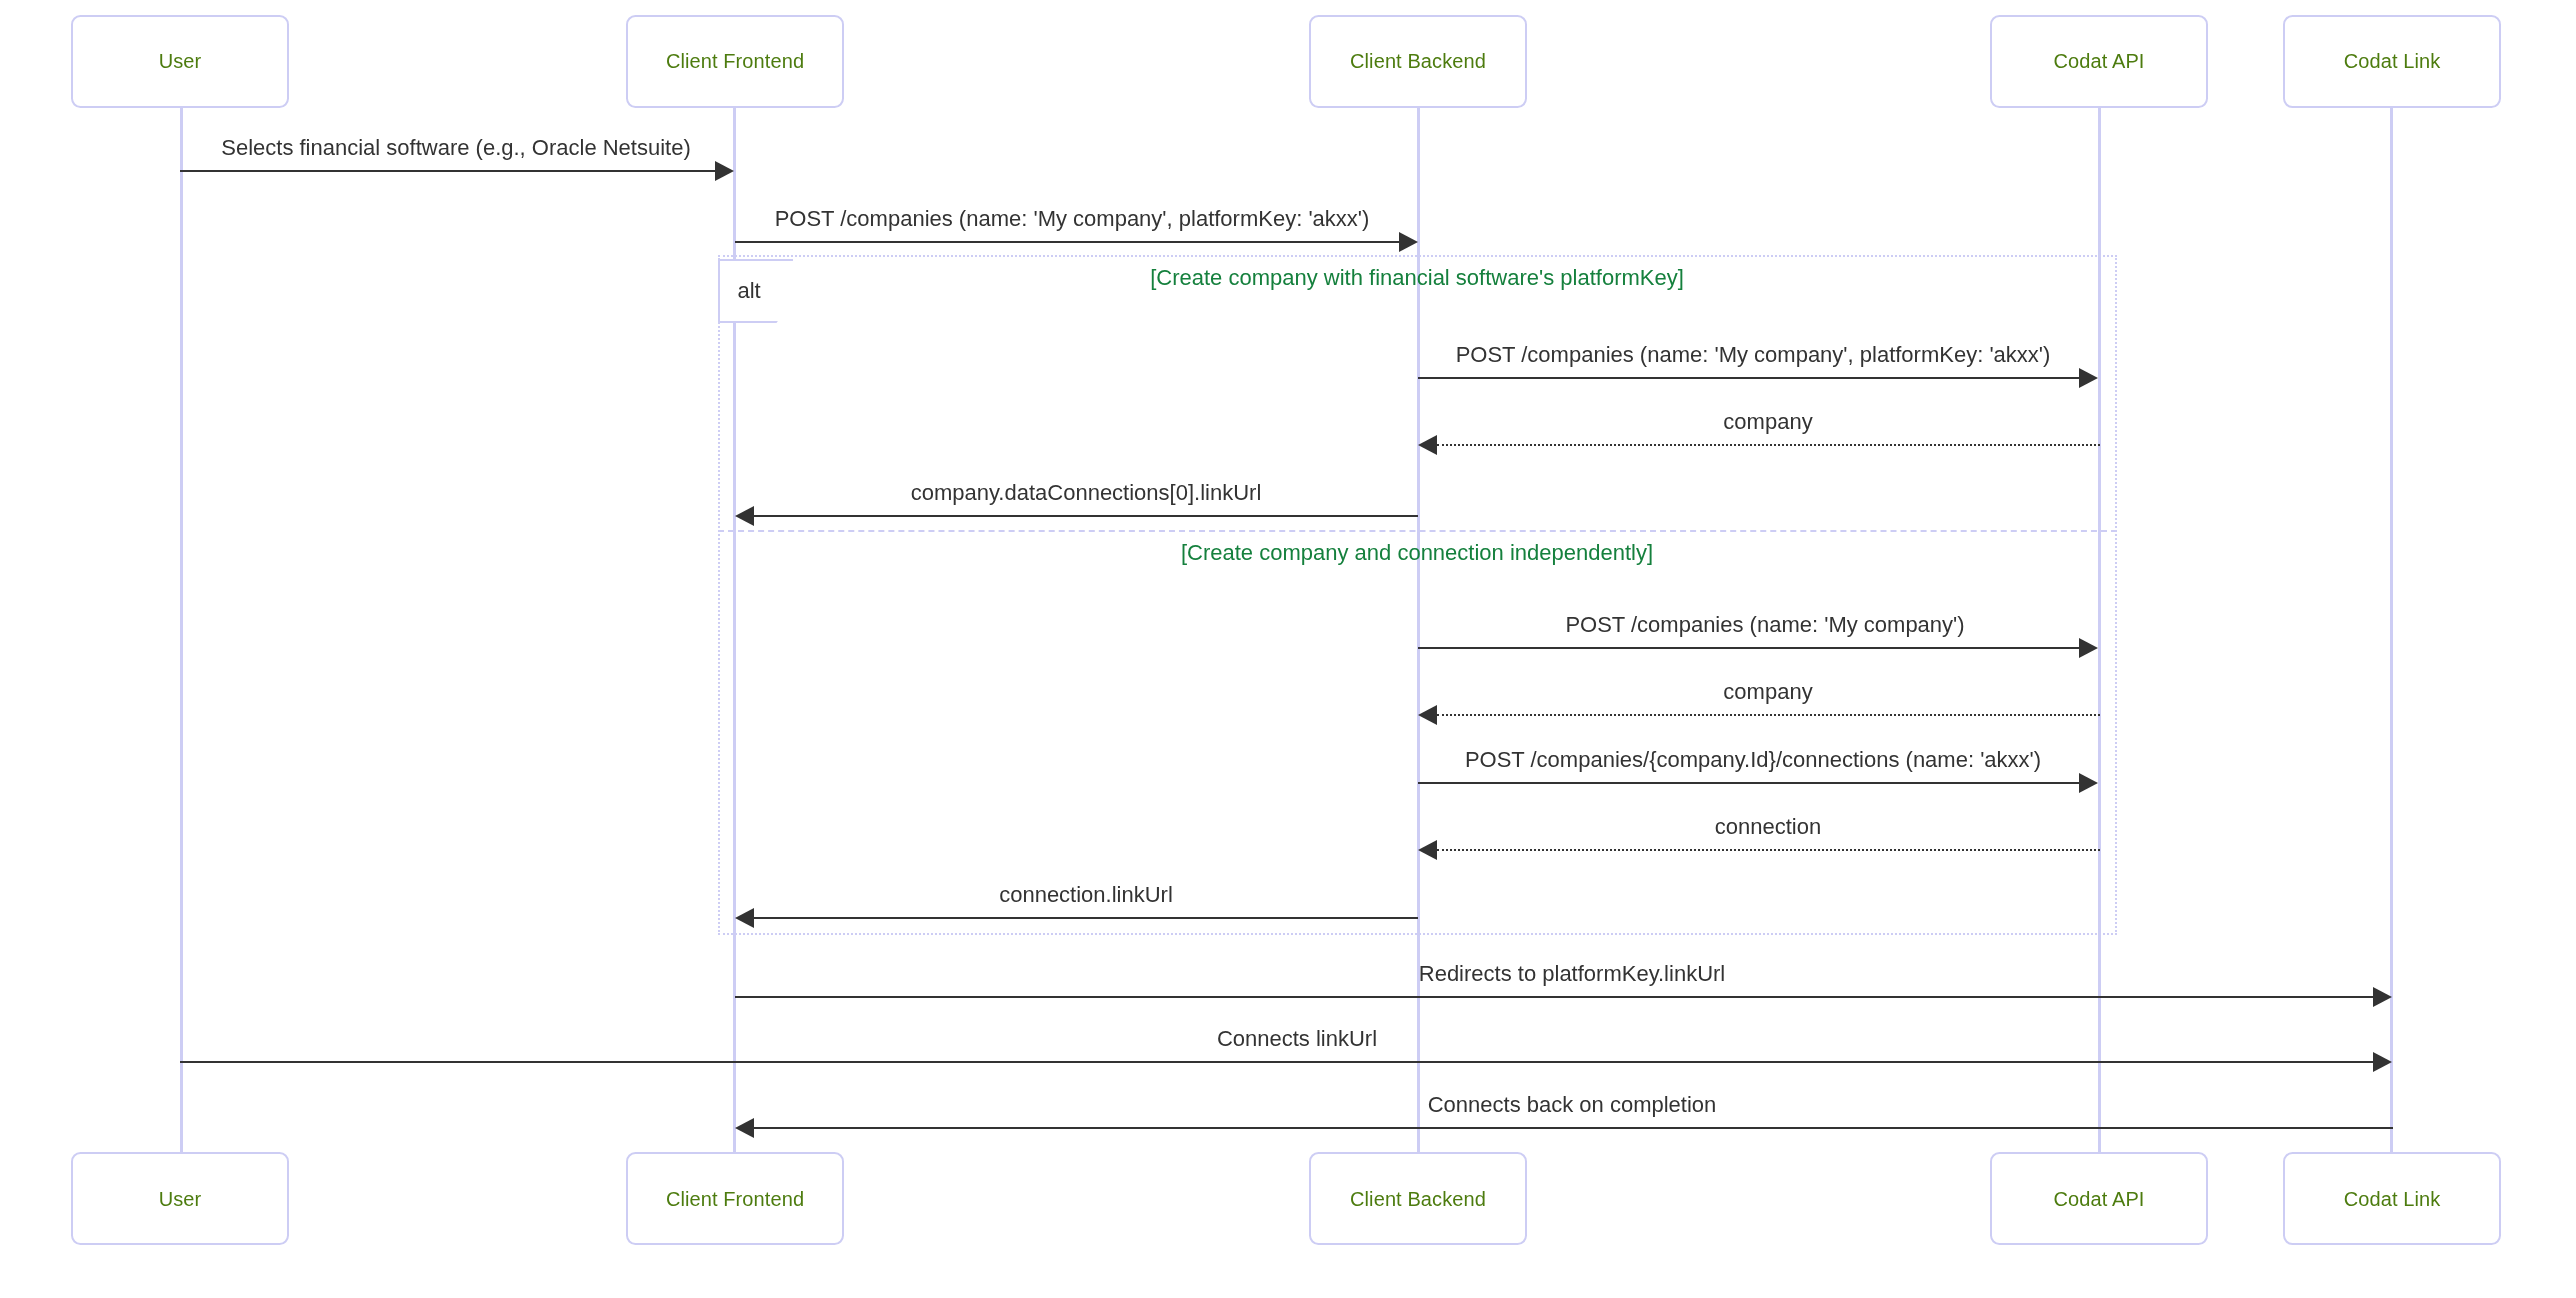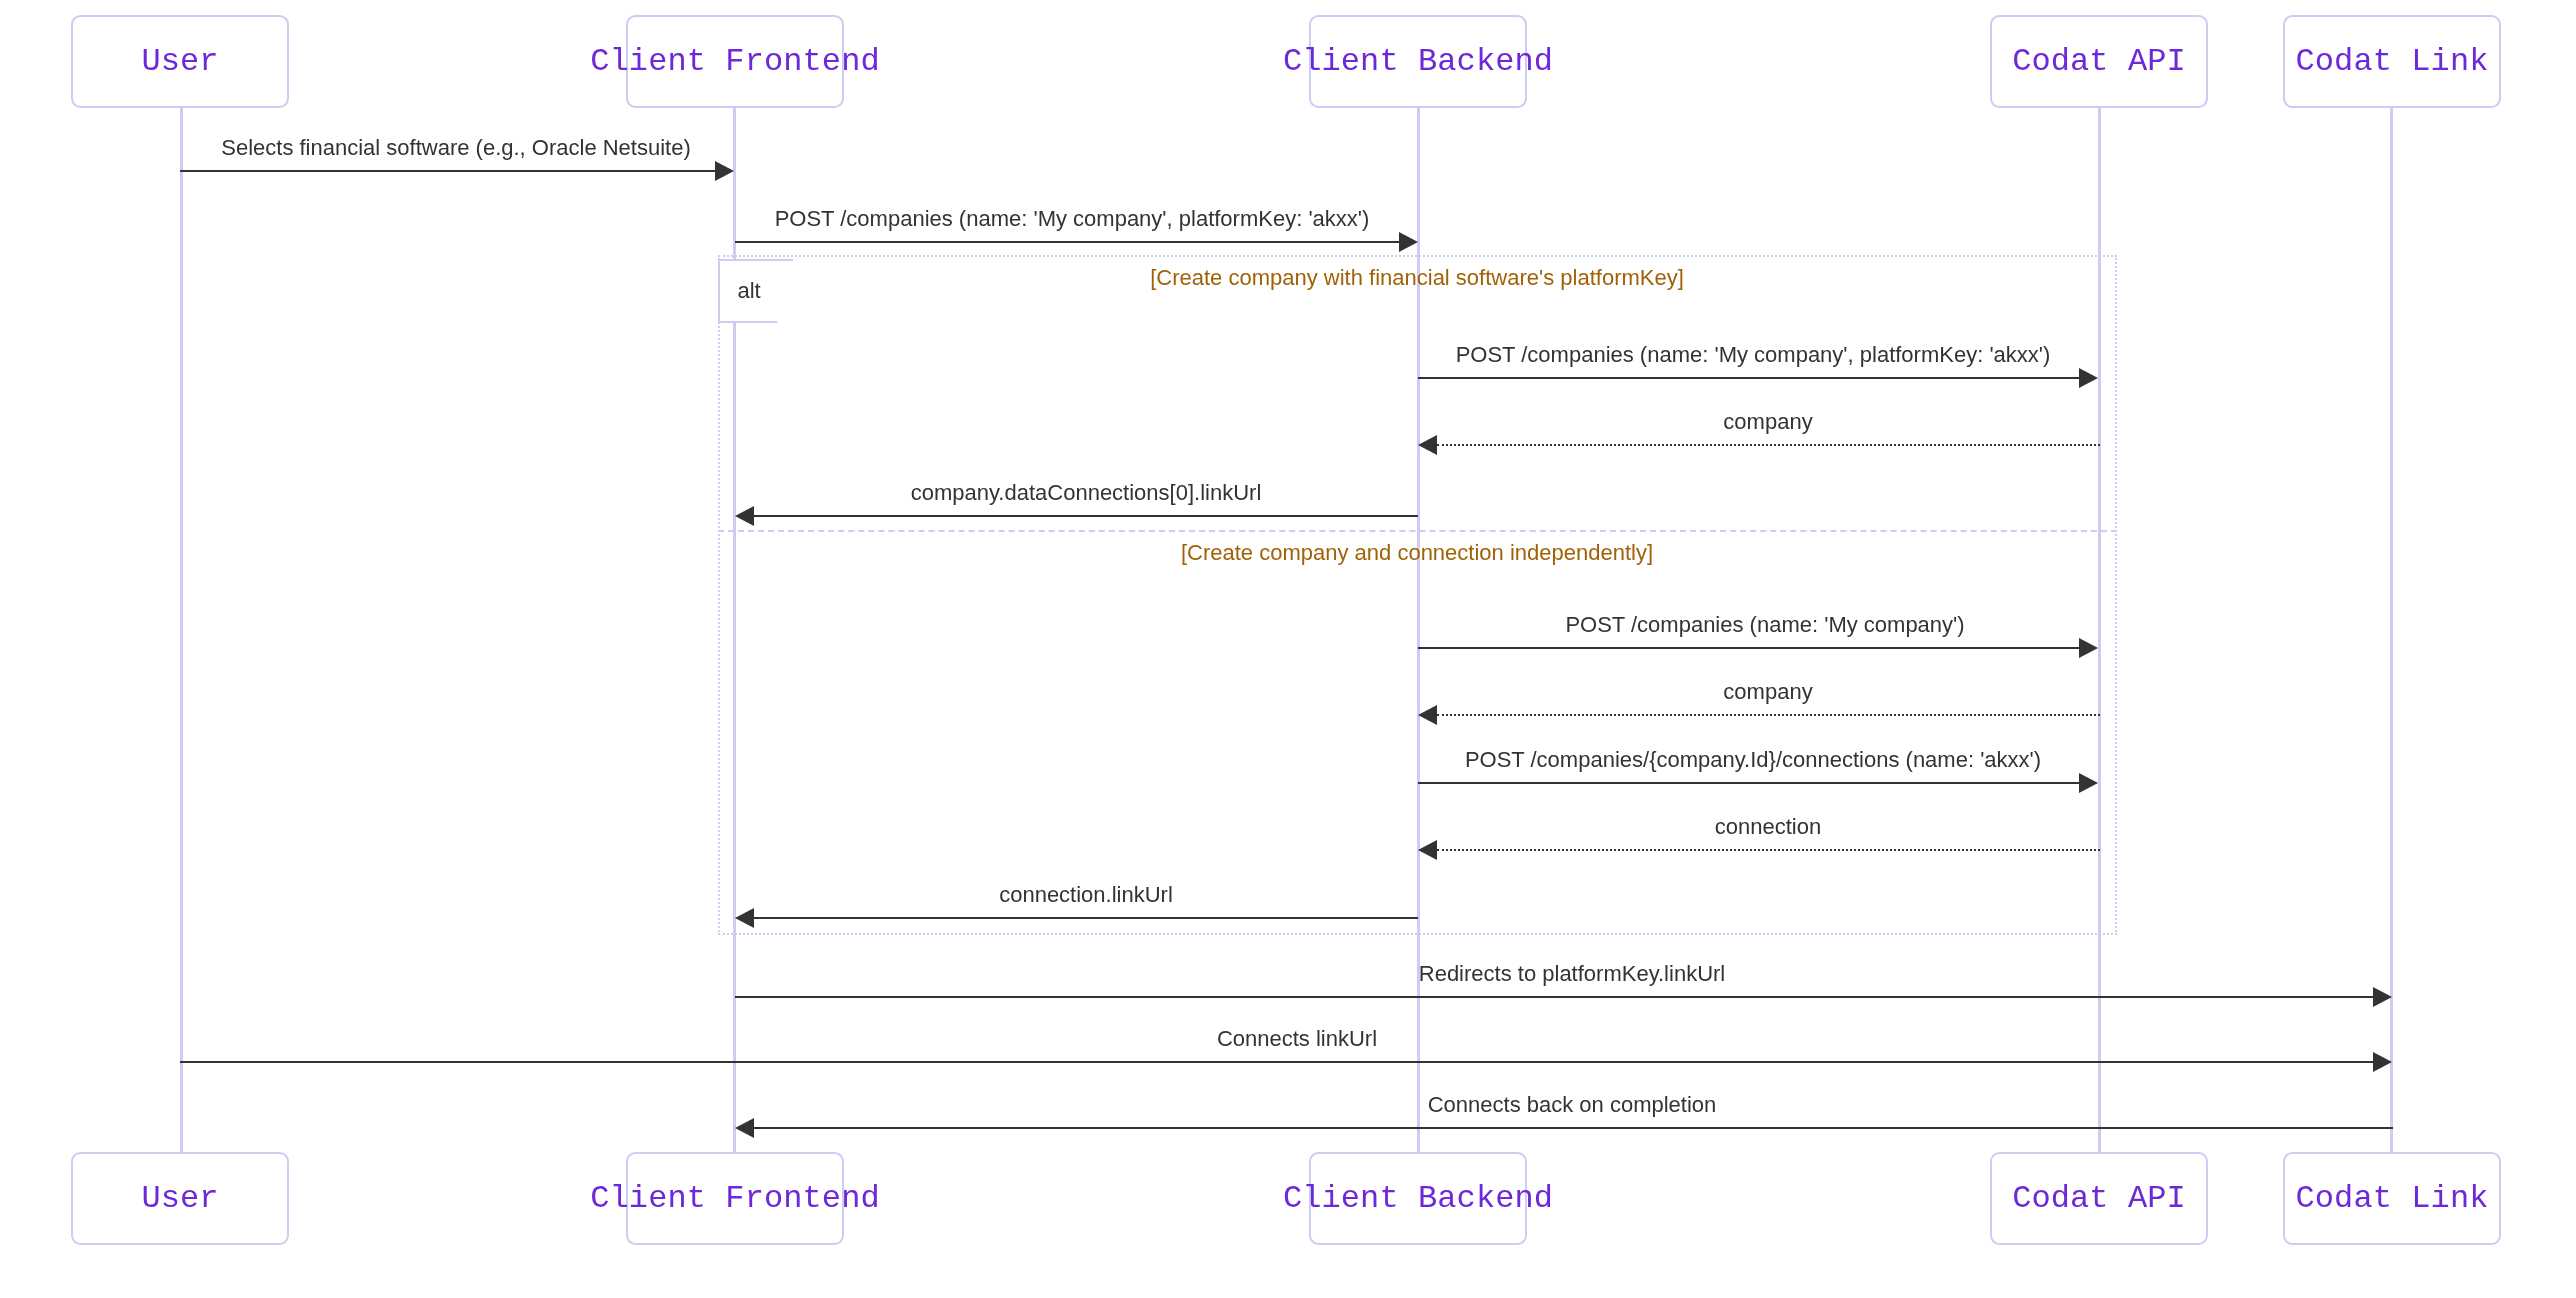--- a/index.html
+++ b/index.html
@@ -25,26 +25,25 @@
     box-sizing: border-box;
     background: #ffffff;
     border: 2px solid #cdcdf4;
     border-radius: 9.4px;
     display: flex;
     align-items: center;
     justify-content: center;
     z-index: 6;
   }
   .actor-label {
-    font-size: 32px;
-    color: #6d28d9;
+    font-size: 20px;
+    color: #4d7c0f;
     line-height: 1.1;
     white-space: nowrap;
     letter-spacing: 0.1px;
-    font-family: Liberation Mono, monospace;
   }
   
   .lifeline {
     position: absolute;
     width: 2.7px;
     background: #cdcdf4;
     z-index: 1;
   }
   
   .alt-frame {
@@ -78,21 +77,21 @@
     align-items: center;
     padding-left: 17.4px;
   }
   .alt-tag-text {
     font-size: 22px;
     color: #333333;
   }
   .alt-cond {
     position: absolute;
     font-size: 22px;
-    color: #a16207;
+    color: #15803d;
     white-space: nowrap;
     text-align: center;
     z-index: 5;
     transform: translateX(-50%);
   }
   
   .msg {
     position: absolute;
     z-index: 4;
   }

